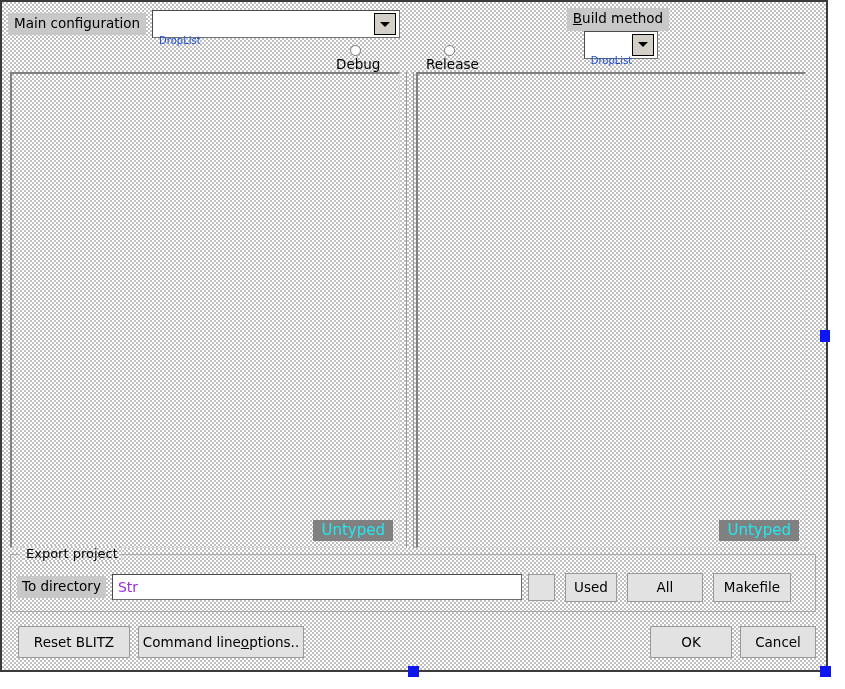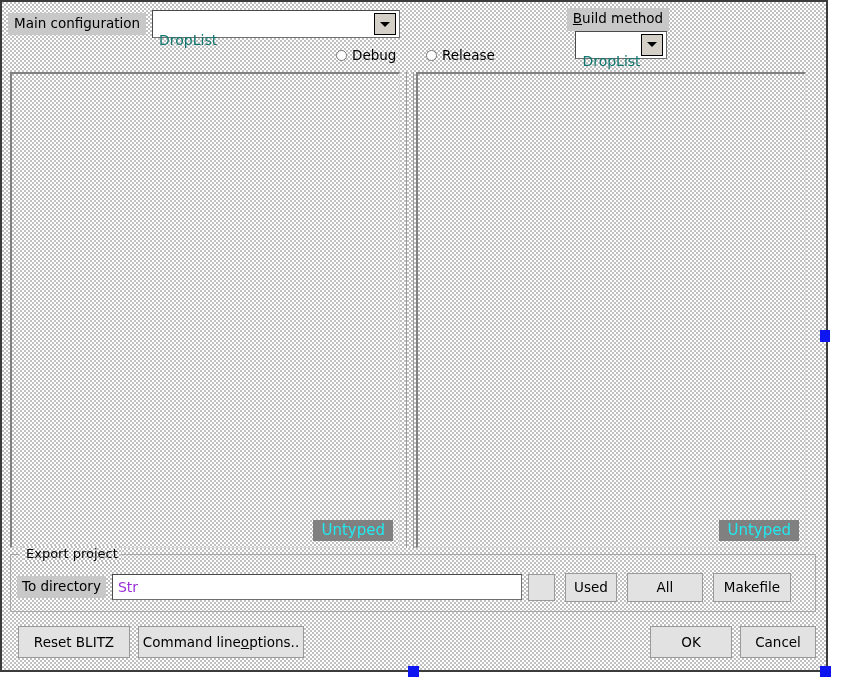--- a/index.html
+++ b/index.html
@@ -73,22 +73,22 @@
     box-sizing: border-box;
     background: #ffffff;
     border: 1px solid #6e6e6e;
     border-top-color: #4a4a4a;
     border-left-color: #4a4a4a;
     display: flex;
     align-items: center;
     margin-left: 6px;
   }
   .droplist-value {
-    color: #0f766e;
-    font-size: 14px;
+    color: #1d4ed8;
+    font-size: 10px;
     padding-left: 6px;
     flex: 1 1 auto;
     white-space: nowrap;
     overflow: hidden;
     margin-top: 32px;
   }
   .droplist-arrow {
     width: 22px;
     height: 22px;
     margin-right: 3px;
@@ -116,20 +116,21 @@
     width: 812px;
     height: 24px;
   }
   .radio {
     position: absolute;
     top: 1px;
     display: flex;
     align-items: center;
     height: 20px;
     white-space: nowrap;
+    flex-direction: column;
   }
   .radio.debug   { left: 328px; }
   .radio.release { left: 418px; }
   .radio-dot {
     width: 11px;
     height: 11px;
     box-sizing: border-box;
     border-radius: 50%;
     background: #ffffff;
     border: 1px solid #7a7a7a;

